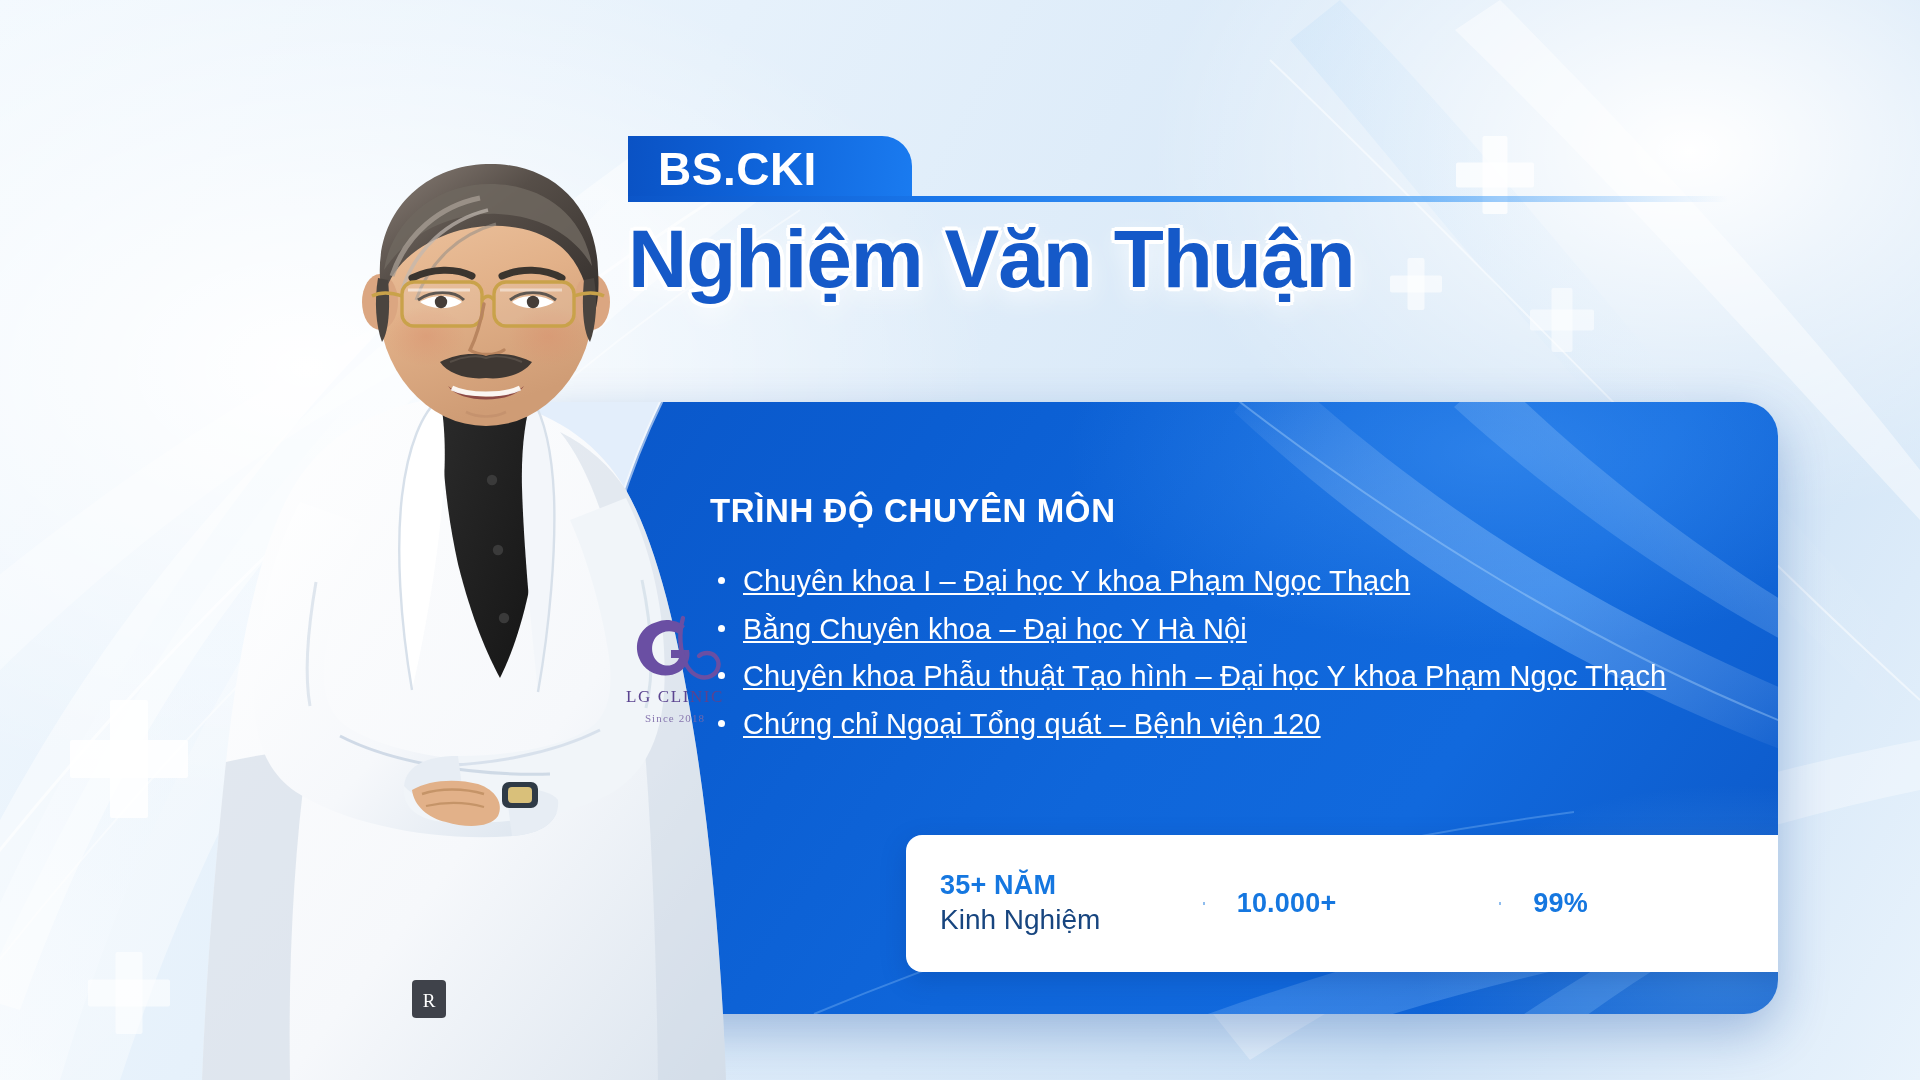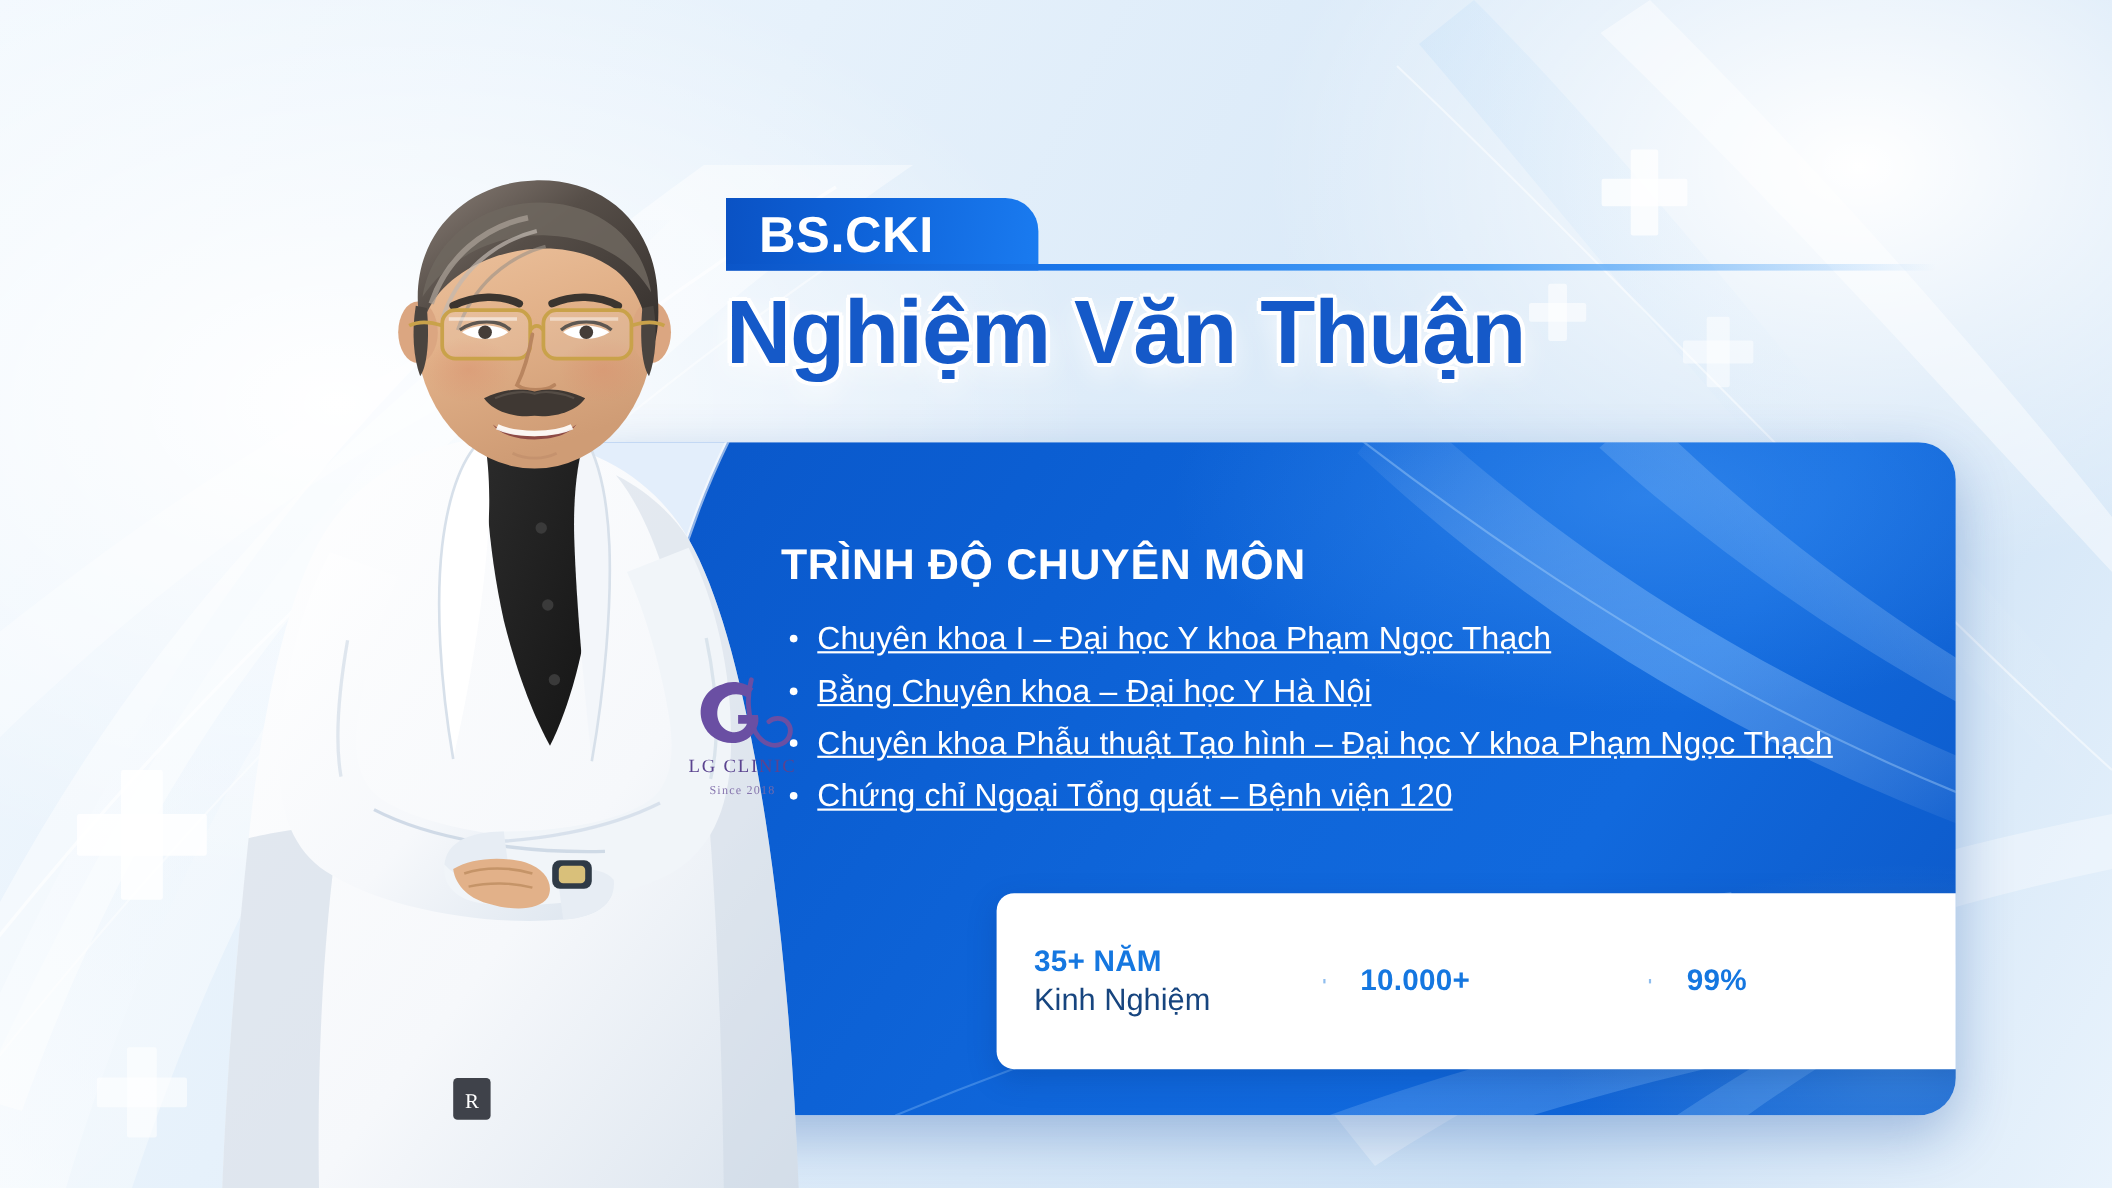--- a/index.html
+++ b/index.html
@@ -20,21 +20,21 @@
   }
   #bg-svg { position:absolute; inset:0; }
 
   
   .cross { position:absolute; }
   .cross span { position:absolute; background:currentColor; border-radius:2px; }
   .cross .h { left:0; top:50%; transform:translateY(-50%); width:100%; }
   .cross .v { top:0; left:50%; transform:translateX(-50%); height:100%; }
 
   
-  #header { position:absolute; left:660px; top:136px; width:1230px;margin-top:44px; }
+  #header { position:absolute; left:628px; top:136px; width:1230px; }
 
   #badge-row { position:relative; height:66px; }
   #badge {
     position:absolute; left:0; top:0; height:66px; min-width:284px; padding:0 34px 0 30px;
     display:flex; align-items:center;
     background:linear-gradient(96deg,#0a52c4 0%, #0e62d8 42%, #1a7bf0 100%);
     border-top-right-radius:30px;
     color:#fff; font-size:46px; font-weight:800; letter-spacing:.5px; line-height:1;
   }
   #badge-underline {
@@ -71,37 +71,37 @@
   
   #panel-notch {
     position:absolute; left:-2px; top:-2px; width:232px; height:616px;
     pointer-events:none;
   }
 
   #panel-content { position:absolute; left:196px; top:0; right:0; bottom:0; padding:0; }
 
   #panel-title {
     position:absolute; left:0; top:90px;
-    font-size:39px; font-weight:800; color:#ffffff; letter-spacing:.6px;
+    font-size:33px; font-weight:800; color:#ffffff; letter-spacing:.6px;
   }
 
   #cred-list { position:absolute; left:0; top:158px; width:980px; list-style:none; }
   #cred-list li {
     position:relative; padding-left:33px;
     color:#ffffff; font-size:29px; line-height:1.47; margin-bottom:5px;
     font-weight:400; letter-spacing:.1px;text-decoration:underline;
   }
   #cred-list li::before {
     content:""; position:absolute; left:8px; top:17px;
     width:7px; height:7px; border-radius:50%; background:#ffffff;
   }
 
   
   #stats-card {
-    position:absolute; left:196px; bottom:42px; width:890px; height:160px;
+    position:absolute; left:196px; bottom:42px; width:890px; height:137px;
     background:#ffffff; border-radius:16px;
     display:flex; align-items:center;
     box-shadow:0 8px 26px rgba(6,45,120,.22);
   }
   .stat { flex:1; padding:0 0 0 34px; position:relative; }
   .stat + .stat::before {
     content:""; position:absolute; left:0; top:14px; bottom:14px; width:0;
     border-left:2px dashed #8fbdee;
   }
   .stat-value { font-size:27px; font-weight:800; color:#1577e0; line-height:1.15; letter-spacing:.2px; }

